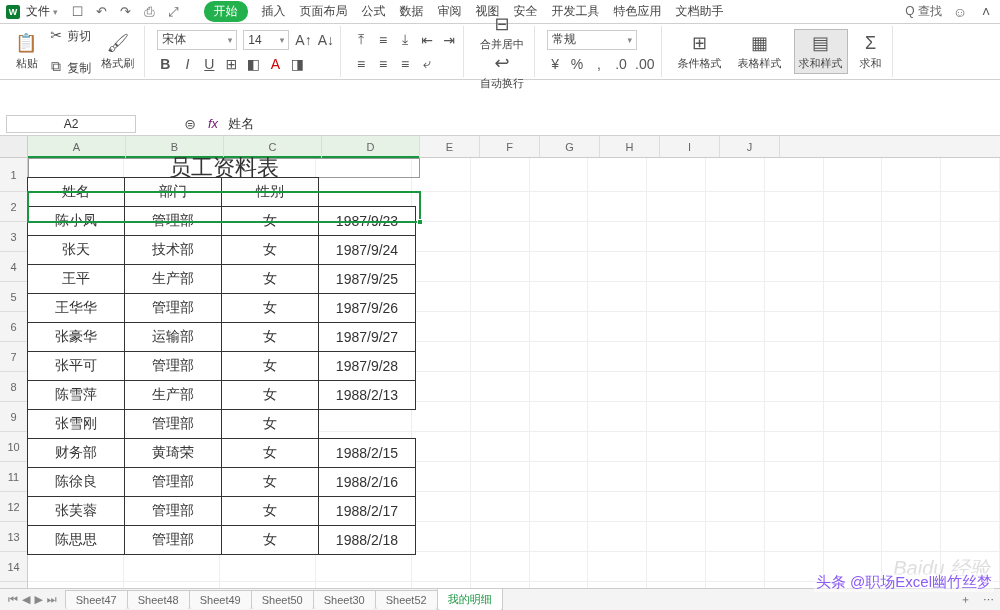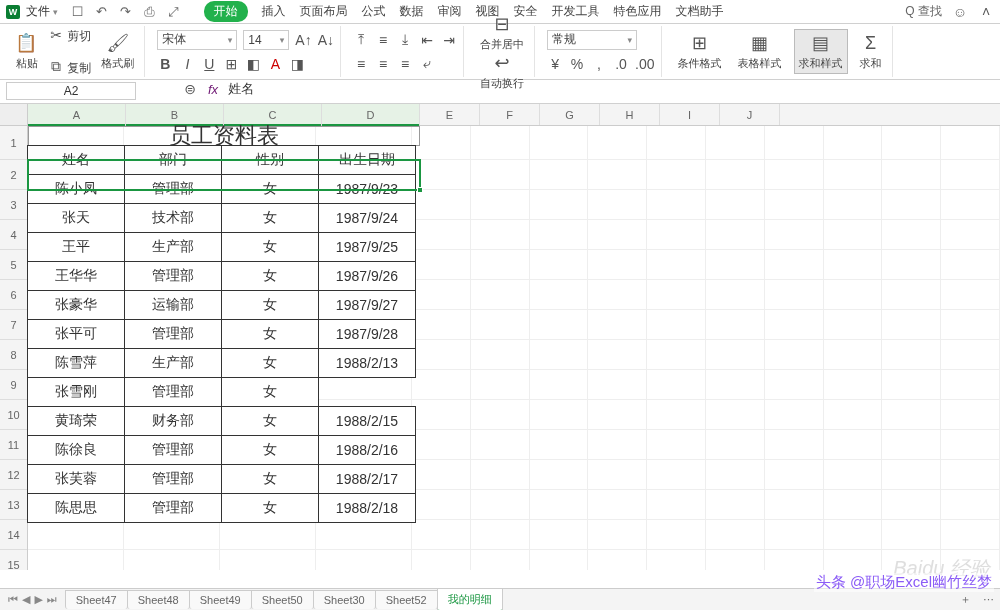--- a/index.html
+++ b/index.html
@@ -23,21 +23,21 @@
 .rg-row { display: flex; align-items: center; gap: 6px; font-size: 12px; color: #444; height: 24px; }
 .rg-big { display: flex; flex-direction: column; align-items: center; justify-content: center; font-size: 11px; color: #444; gap: 2px; padding: 0 4px;}
 .ico { display: inline-flex; align-items: center; justify-content: center; min-width: 16px; height: 16px; color: #555; font-size: 14px; }
 .ico.lg { width: 22px; height: 22px; font-size: 18px; }
 .font-select { border: 1px solid #ccc; background: #fff; padding: 1px 4px; font-size: 12px; min-width: 80px; height: 20px; display: flex; align-items: center; justify-content: space-between; }
 .font-size-sel { border: 1px solid #ccc; background: #fff; padding: 1px 4px; font-size: 12px; width: 46px; height: 20px; display: flex; align-items: center; justify-content: space-between;}
 .ribbon-group.styles { }
 .ribbon-btn-active { background: #e8e8e8; border: 1px solid #bbb; padding: 2px 4px; }
 
 
-.formula-row { display: flex; align-items: flex-start; height: 24px; border-bottom: 1px solid #d0d0d0; }
+.formula-row { display: flex; align-items: center; height: 24px; border-bottom: 1px solid #d0d0d0; margin-top: 32px; }
 .name-box { width: 130px; border: 1px solid #ccc; margin: 2px 6px; height: 18px; display: flex; align-items: center; justify-content: center; font-size: 12px; background: #fff; }
 .fx-area { display: flex; align-items: center; gap: 10px; margin-left: 40px; }
 .fx-label { font-style: italic; color: #701a75; font-size: 13px; }
 .fx-text { font-size: 13px; color: #333; }
 
 
 .grid-area { position: relative; height: 466px; overflow: hidden; display: flex; }
 .row-headers { width: 28px; background: #f4f4f4; border-right: 1px solid #ccc; }
 .row-header-top { height: 22px; border-bottom: 1px solid #ccc; background: #eee; }
 .row-header-cell { height: 30px; display: flex; align-items: center; justify-content: center; border-bottom: 1px solid #ddd; color: #666; font-size: 11px; }
@@ -294,21 +294,20 @@
           <div class="sheet-bg-row"></div>
           <div class="sheet-bg-row"></div>
           <div class="sheet-bg-row"></div>
         </div>
       <div class="data-table">
         <div class="title-cell">员工资料表</div>
         <div class="data-row">
           <div class="data-cell header">姓名</div>
           <div class="data-cell header">部门</div>
           <div class="data-cell header">性别</div>
-          <div class="data-cell header">出生日期</div>
         </div>
         <div id="data-rows">
             <div class="data-row">
               <div class="data-cell">陈小凤</div>
               <div class="data-cell">管理部</div>
               <div class="data-cell">女</div>
               <div class="data-cell">1987/9/23</div>
             </div>
             <div class="data-row">
               <div class="data-cell">张天</div>
@@ -345,22 +344,22 @@
               <div class="data-cell">生产部</div>
               <div class="data-cell">女</div>
               <div class="data-cell">1988/2/13</div>
             </div>
             <div class="data-row">
               <div class="data-cell">张雪刚</div>
               <div class="data-cell">管理部</div>
               <div class="data-cell">女</div>
             </div>
             <div class="data-row">
+              <div class="data-cell">财务部</div>
               <div class="data-cell">黄琦荣</div>
-              <div class="data-cell">财务部</div>
               <div class="data-cell">女</div>
               <div class="data-cell">1988/2/15</div>
             </div>
             <div class="data-row">
               <div class="data-cell">陈徐良</div>
               <div class="data-cell">管理部</div>
               <div class="data-cell">女</div>
               <div class="data-cell">1988/2/16</div>
             </div>
             <div class="data-row">

